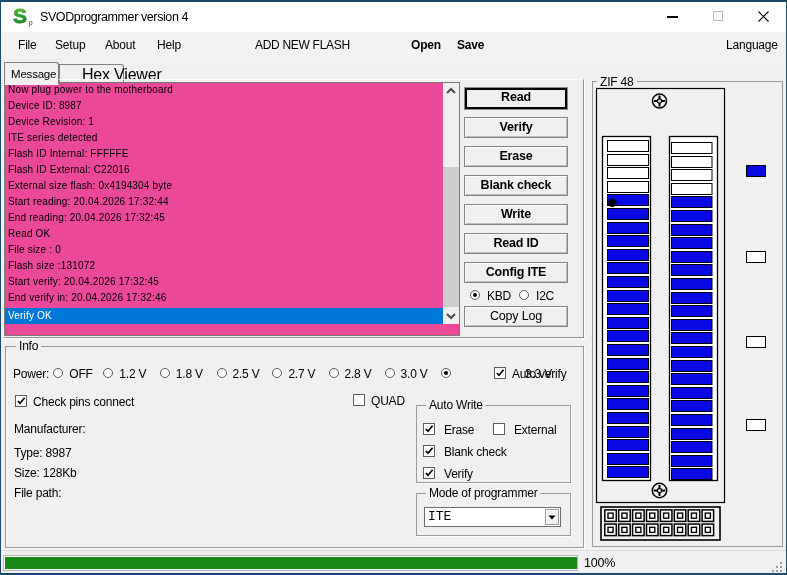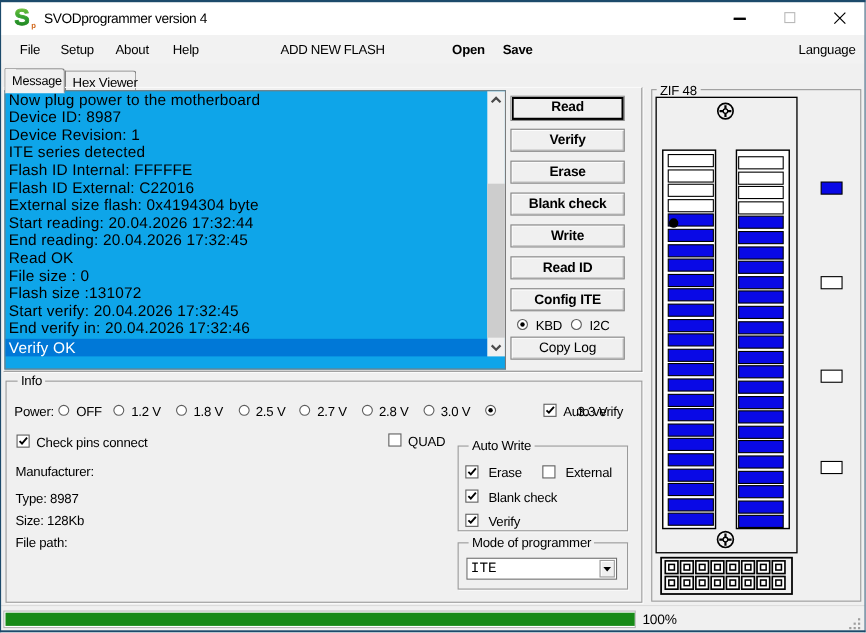--- a/index.html
+++ b/index.html
@@ -3,21 +3,21 @@
 <meta charset="utf-8">
 <style>
 html,body{margin:0;padding:0;}
 body{width:787px;height:575px;overflow:hidden;font-family:"Liberation Sans",sans-serif;font-size:12px;letter-spacing:-0.2px;color:#000;background:#f0f0f0;position:relative;}
 .abs{position:absolute;}
 #win{position:absolute;left:0;top:0;width:787px;height:575px;background:#f0f0f0;}
 #titlebar{position:absolute;left:1px;top:2px;width:785px;height:30px;background:#ffffff;}
 #menubar{position:absolute;left:1px;top:32px;width:785px;height:26px;background:#f2f2f2;}
 .mi{position:absolute;top:6px;line-height:14px;white-space:nowrap;}
 .tab{position:absolute;background:#f0f0f0;border:1px solid #808080;border-bottom:none;white-space:nowrap;}
-#logbox{position:absolute;left:4px;top:82px;width:454px;height:252px;background:#0ea5e9;border:1px solid #7a7a7a;font-size:14px;letter-spacing:0.18px;}
+#logbox{position:absolute;left:4px;top:82px;width:454px;height:252px;background:#ec4899;border:1px solid #7a7a7a;font-size:10px;letter-spacing:0.18px;}
 .logtext{position:absolute;left:3px;top:-1px;width:434px;line-height:16px;white-space:pre;}
 .btn{position:absolute;left:464px;width:102px;height:19px;background:#f0f0f0;border:1px solid #848484;box-shadow:inset 1px 1px 0 #fdfdfd, inset -1px -1px 0 #bdbdbd;text-align:center;font-weight:bold;line-height:19px;font-size:12.5px;white-space:nowrap;}
 .cb{position:absolute;width:10px;height:10px;background:#fff;border:1px solid #5d5d5d;}
 .cb svg{position:absolute;left:-1px;top:-1px;}
 .radio{position:absolute;width:8px;height:8px;background:#fff;border:1px solid #5d5d5d;border-radius:50%;}
 .radio.sel::after{content:"";position:absolute;left:2px;top:2px;width:4px;height:4px;border-radius:50%;background:#000;}
 .gb{position:absolute;border:1px solid #9a9a9a;box-shadow:1px 1px 0 #fbfbfb;}
 .gbl{position:absolute;top:-7px;background:#f0f0f0;padding:0 3px;line-height:13px;white-space:nowrap;}
 .lbl{position:absolute;line-height:14px;white-space:nowrap;}
 </style>
@@ -53,21 +53,21 @@
     <div class="mi" style="left:254px;font-weight:normal;letter-spacing:-0.3px;">ADD NEW FLASH</div>
     <div class="mi" style="left:410px;font-weight:bold;">Open</div>
     <div class="mi" style="left:456px;font-weight:bold;">Save</div>
     <div class="mi" style="left:725px;">Language</div>
   </div>
 
   <div class="tab" style="left:4px;top:62px;width:53px;height:21px;z-index:3;border-bottom:1px solid #f0f0f0;border-top-right-radius:3px;border-top-left-radius:1px;">
     <div class="lbl" style="left:6px;top:4px;font-size:11.5px;">Message</div>
   </div>
   <div class="tab" style="left:59px;top:64px;width:63px;height:18px;border-top-right-radius:3px;">
-    <div class="lbl" style="left:6px;top:2.5px;font-size:12px;">Hex Viewer</div>
+    <div class="lbl" style="left:22px;top:2.5px;font-size:16px;">Hex Viewer</div>
   </div>
 
   <div class="abs" style="left:3px;top:79px;width:579px;height:257px;border-top:1px solid #fafafa;border-left:1px solid #fafafa;border-right:1px solid #8f8f8f;border-bottom:1px solid #8f8f8f;box-shadow:1px 1px 0 #fdfdfd;"></div>
 
   <div id="logbox">
     <div class="logtext">Now plug power to the motherboard
 Device ID: 8987
 Device Revision: 1
 ITE series detected
 Flash ID Internal: FFFFFE

